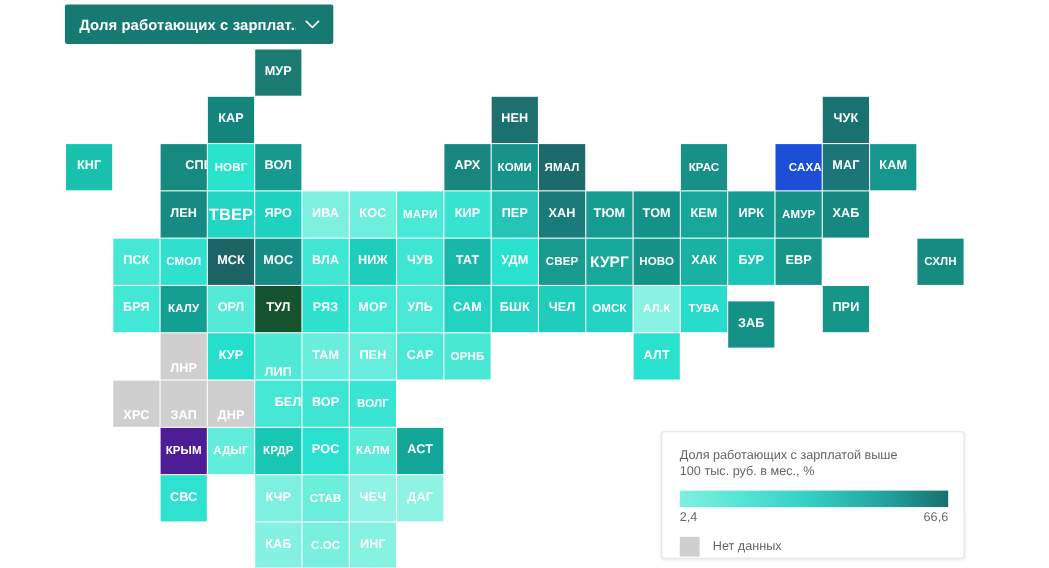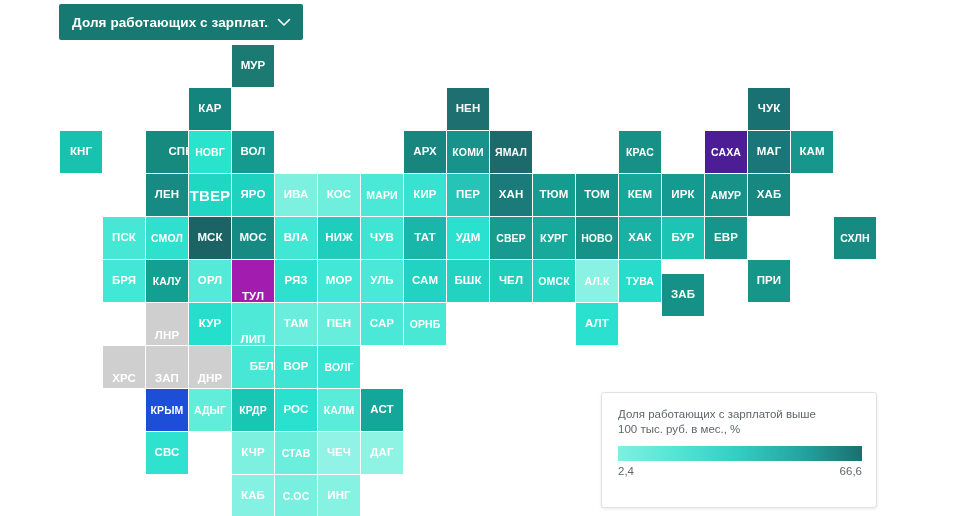--- a/index.html
+++ b/index.html
@@ -149,21 +149,21 @@
       </div>
       <div class="tile" style="left: 447px; top: 131px; background: rgb(23, 147, 140);">
         <span style="font-size: 10.5px;">КОМИ</span>
       </div>
       <div class="tile" style="left: 490px; top: 131px; background: rgb(29, 106, 109);">
         <span style="font-size: 10.5px;">ЯМАЛ</span>
       </div>
       <div class="tile" style="left: 619px; top: 131px; background: rgb(23, 145, 135);">
         <span style="font-size: 10.5px;">КРАС</span>
       </div>
-      <div class="tile" style="left: 705px; top: 131px; background: #4c1d95;">
+      <div class="tile" style="left: 705px; top: 131px; background: #1d4ed8; justify-content: flex-end;">
         <span style="font-size: 10.5px;">САХА</span>
       </div>
       <div class="tile" style="left: 748px; top: 131px; background: rgb(26, 118, 120);">
         <span>МАГ</span>
       </div>
       <div class="tile" style="left: 791px; top: 131px; background: rgb(22, 150, 141);">
         <span>КАМ</span>
       </div>
       <div class="tile" style="left: 146px; top: 174px; background: rgb(23, 139, 131);">
         <span>ЛЕН</span>
@@ -234,21 +234,21 @@
       <div class="tile" style="left: 404px; top: 217px; background: rgb(24, 183, 169);">
         <span>ТАТ</span>
       </div>
       <div class="tile" style="left: 447px; top: 217px; background: rgb(42, 224, 206);">
         <span>УДМ</span>
       </div>
       <div class="tile" style="left: 490px; top: 217px; background: rgb(23, 154, 143);">
         <span style="font-size: 10.5px;">СВЕР</span>
       </div>
       <div class="tile" style="left: 533px; top: 217px; background: rgb(23, 169, 156);">
-        <span style="font-size: 11px;">КУРГ</span>
+        <span style="font-size: 14px;">КУРГ</span>
       </div>
       <div class="tile" style="left: 576px; top: 217px; background: rgb(21, 147, 137);">
         <span style="font-size: 10.5px;">НОВО</span>
       </div>
       <div class="tile" style="left: 619px; top: 217px; background: rgb(24, 177, 163);">
         <span>ХАК</span>
       </div>
       <div class="tile" style="left: 662px; top: 217px; background: rgb(27, 196, 179);">
         <span>БУР</span>
       </div>
@@ -260,21 +260,21 @@
       </div>
       <div class="tile" style="left: 103px; top: 260px; background: rgb(67, 231, 213);">
         <span>БРЯ</span>
       </div>
       <div class="tile" style="left: 146px; top: 260px; background: rgb(19, 160, 147);">
         <span style="font-size: 10.5px;">КАЛУ</span>
       </div>
       <div class="tile" style="left: 189px; top: 260px; background: rgb(85, 234, 216);">
         <span>ОРЛ</span>
       </div>
-      <div class="tile" style="left: 232px; top: 260px; background: #a21caf; align-items: flex-end;">
+      <div class="tile" style="left: 232px; top: 260px; background: #14532d;">
         <span>ТУЛ</span>
       </div>
       <div class="tile" style="left: 275px; top: 260px; background: rgb(46, 225, 207);">
         <span>РЯЗ</span>
       </div>
       <div class="tile" style="left: 318px; top: 260px; background: rgb(67, 231, 213);">
         <span>МОР</span>
       </div>
       <div class="tile" style="left: 361px; top: 260px; background: rgb(74, 232, 214);">
         <span>УЛЬ</span>
@@ -338,21 +338,21 @@
       </div>
       <div class="tile" style="left: 232px; top: 346px; background: rgb(70, 231, 213); justify-content: flex-end;">
         <span>БЕЛ</span>
       </div>
       <div class="tile" style="left: 275px; top: 346px; background: rgb(62, 229, 211); align-items: center;">
         <span>ВОР</span>
       </div>
       <div class="tile" style="left: 318px; top: 346px; background: rgb(58, 228, 210);">
         <span style="font-size: 10.5px;">ВОЛГ</span>
       </div>
-      <div class="tile" style="left: 146px; top: 389px; background: #1d4ed8;">
+      <div class="tile" style="left: 146px; top: 389px; background: #4c1d95;">
         <span style="font-size: 10.5px;">КРЫМ</span>
       </div>
       <div class="tile" style="left: 189px; top: 389px; background: rgb(98, 236, 218);">
         <span style="font-size: 10.5px;">АДЫГ</span>
       </div>
       <div class="tile" style="left: 232px; top: 389px; background: rgb(25, 198, 180);">
         <span style="font-size: 10.5px;">КРДР</span>
       </div>
       <div class="tile" style="left: 275px; top: 389px; background: rgb(42, 224, 206);">
         <span>РОС</span>
@@ -390,15 +390,19 @@
     </div>
 
   <div class="legend">
     <div class="legend-title">Доля работающих с зарплатой выше
 100 тыс. руб. в мес., %</div>
     <div class="legend-bar"></div>
     <div class="legend-scale">
       <span>2,4</span>
       <span>66,6</span>
     </div>
+    <div class="legend-nodata">
+      <span class="legend-swatch" style="background: rgb(207, 207, 207);"></span>
+      <span class="legend-nodata-label">Нет данных</span>
+    </div>
   </div>
 
 </div>
 
 </body></html>

